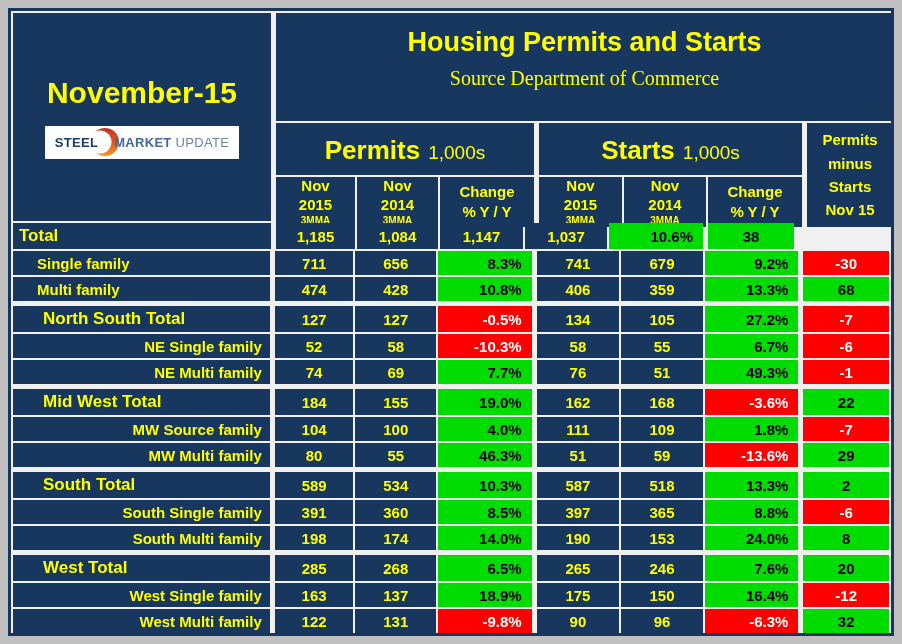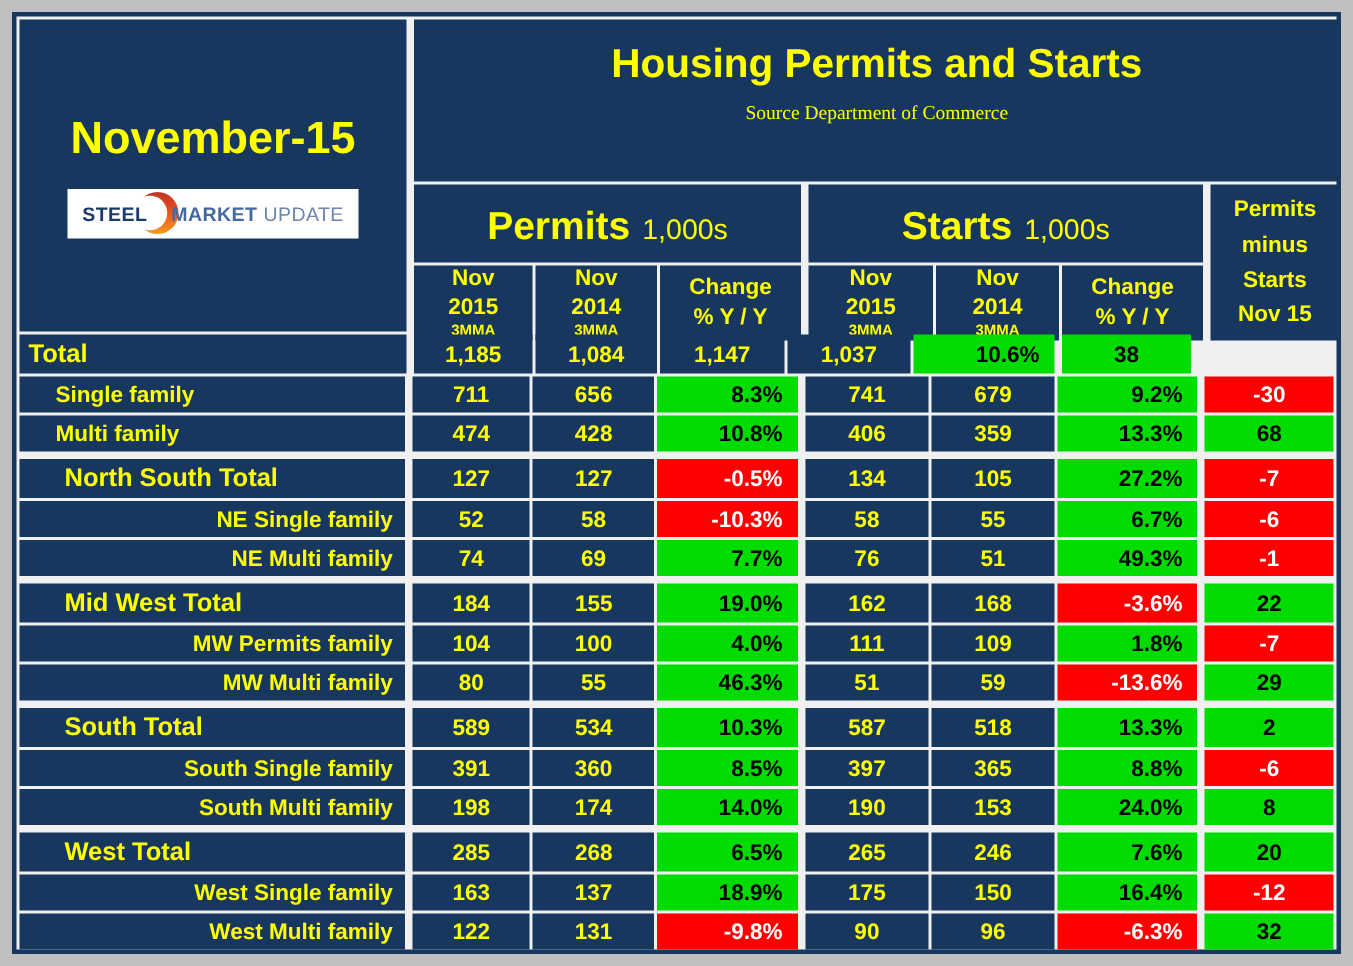--- a/index.html
+++ b/index.html
@@ -30,21 +30,21 @@
     display:flex; align-items:center; white-space:nowrap;
   }
   .logo-steel  { font-size:13px; font-weight:bold; color:#1B3B6B; position:relative; z-index:1; letter-spacing:.3px; }
   .crescent    { margin:0 -8px 0 -10px; flex:none; }
   .logo-market { font-size:13px; font-weight:bold; color:#44699F; position:relative; z-index:1; margin-right:4px; letter-spacing:.3px; }
   .logo-update { font-size:13px; color:#6C84AE; position:relative; z-index:1; letter-spacing:.3px; }
 
   .right-head { flex:1; display:flex; flex-direction:column; gap:2px; }
   .title-block { height:108px; flex:none; background:var(--navy, #17375E); text-align:center; }
   .main-title  { font-size:27px; font-weight:bold; color:var(--yellow, #FFFF00); margin-top:14px; }
-  .source-line { font-family:"Liberation Serif", serif; font-size:13px; color:var(--yellow, #FFFF00); margin-top:9px; }
+  .source-line { font-family:"Liberation Serif", serif; font-size:20px; color:var(--yellow, #FFFF00); margin-top:9px; }
 
   .band2 { flex:1; display:flex; gap:5px; }
   .sec { display:flex; flex-direction:column; gap:2px; }
   .sec-permits { width:258px; flex:none; }
   .sec-starts  { width:263px; flex:none; }
   .group-head {
     height:52px; flex:none; background:var(--navy, #17375E);
     display:flex; align-items:baseline; justify-content:center; gap:8px; padding-top:12px;
   }
   .group-name { font-size:26px; font-weight:bold; color:var(--yellow, #FFFF00); }
@@ -256,21 +256,21 @@
     <div class="cell c-num c-p15">184</div>
     <div class="cell c-num c-p14">155</div>
     <div class="cell c-chg c-pchg pos">19.0%</div>
     <div class="cell c-num c-s15">162</div>
     <div class="cell c-num c-s14">168</div>
     <div class="cell c-chg c-schg neg">-3.6%</div>
     <div class="cell c-diff pos">22</div>
   </div>
 
   <div class="row r-subright">
-    <div class="cell c-label">MW Permits family</div>
+    <div class="cell c-label">MW Source family</div>
     <div class="cell c-num c-p15">104</div>
     <div class="cell c-num c-p14">100</div>
     <div class="cell c-chg c-pchg pos">4.0%</div>
     <div class="cell c-num c-s15">111</div>
     <div class="cell c-num c-s14">109</div>
     <div class="cell c-chg c-schg pos">1.8%</div>
     <div class="cell c-diff neg">-7</div>
   </div>
 
   <div class="row r-subright">

